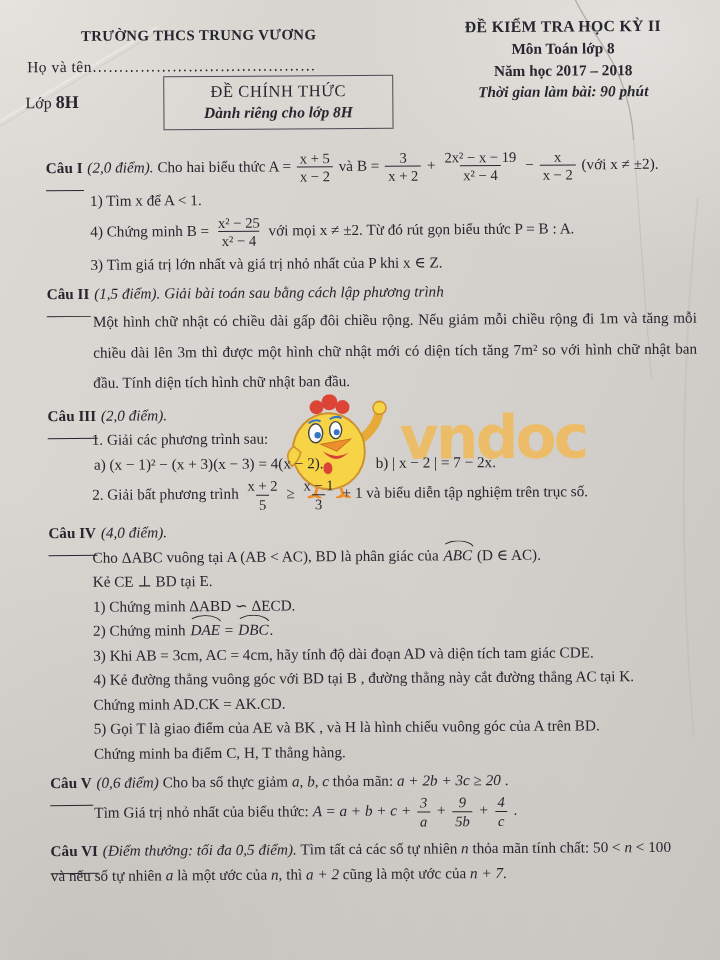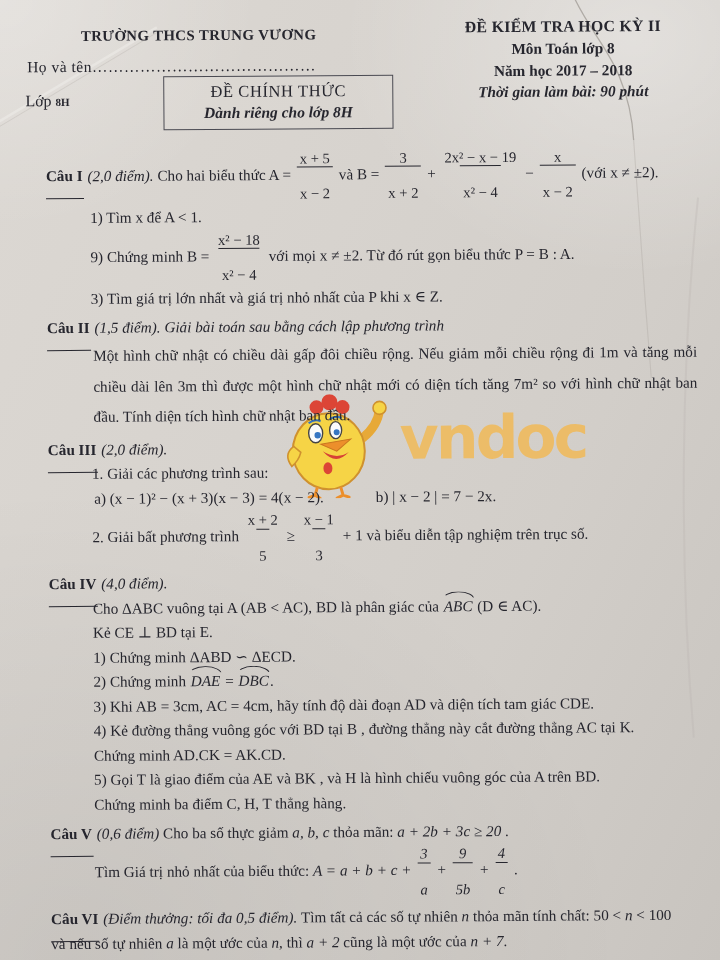--- a/index.html
+++ b/index.html
@@ -16,21 +16,21 @@
     color:#26262e;
   }
   .sheet{position:absolute;inset:0;transform:rotate(-0.4deg);}
 
   .creases{position:absolute;left:0;top:0;z-index:0;}
 
   
   .school{position:absolute;left:84px;top:26px;font-weight:bold;font-size:14.8px;letter-spacing:.4px;}
   .name-line{position:absolute;left:30px;top:56px;font-size:15.5px;letter-spacing:.5px;white-space:nowrap;}
   .class-line{position:absolute;left:28px;top:90px;font-size:16px;}
-  .class-line b{font-size:11px;}
+  .class-line b{font-size:18px;}
   .official-box{
     position:absolute;left:166px;top:75px;width:224px;
     border:1.6px solid #4a4a52;text-align:center;padding:5px 2px 7px;
     background:rgba(255,255,255,.06);
   }
   .box-title{font-size:16.5px;letter-spacing:.6px;}
   .box-sub{font-weight:bold;font-style:italic;font-size:15.5px;margin-top:2px;}
   .header-right{position:absolute;left:424px;top:17px;width:284px;text-align:center;font-weight:bold;}
   .hr-title{font-size:15.8px;line-height:1.4;letter-spacing:.3px;}
   .hr-line{font-size:15.3px;line-height:1.4;}
@@ -52,21 +52,21 @@
   .ind1{margin-left:44px;}
   .ind2{margin-left:46px;}
   .para{margin-left:46px;margin-right:4px;text-align:justify;line-height:1.98;}
   .qhead{font-weight:bold;border-bottom:1.5px solid #26262e;padding-bottom:14px;padding-right:1px;}
   .it{font-style:italic;}
   .gap{display:inline-block;width:52px;}
   .frac{
     display:inline-flex;flex-direction:column;align-items:center;
     vertical-align:middle;line-height:1.12;font-size:14.6px;margin:1px 2px;
   }
-  .frac .den{border-top:1.3px solid #26262e;padding:18px 3px 0;}
+  .frac .den{border-top:1.3px solid #26262e;padding:1px 3px 0;}
   .frac .num{padding:0 3px;}
   .frac.it{font-style:italic;}
   .hat{position:relative;display:inline-block;padding:0 1px;font-style:italic;}
   .hat::before{
     content:"";position:absolute;left:-1px;right:-1px;top:-4px;height:7px;
     border:1.4px solid transparent;border-top-color:#26262e;
     border-radius:50% 50% 0 0 / 100% 100% 0 0;
   }
 </style>
 </head>
@@ -136,22 +136,22 @@
             <span class="num">3</span>
             <span class="den">x + 2</span>
           </span><span class="t"> + </span><span class="frac">
             <span class="num">2x² − x − 19</span>
             <span class="den">x² − 4</span>
           </span><span class="t"> − </span><span class="frac">
             <span class="num">x</span>
             <span class="den">x − 2</span>
           </span><span class="t">  (với x ≠ ±2).</span></div>
         <div class="line ind1"><span class="t">1) Tìm x để  A &lt; 1.</span></div>
-        <div class="line ind1"><span class="t">9) Chứng minh  B = </span><span class="frac">
-            <span class="num">x² − 18</span>
+        <div class="line ind1"><span class="t">4) Chứng minh  B = </span><span class="frac">
+            <span class="num">x² − 25</span>
             <span class="den">x² − 4</span>
           </span><span class="t">  với mọi  x ≠ ±2.  Từ đó rút gọn biểu thức  P = B : A.</span></div>
         <div class="line ind1"><span class="t">3) Tìm giá trị lớn nhất và giá trị nhỏ nhất của  P  khi  x ∈ Z.</span></div>
         <div class="line q"><span class="qhead">Câu II</span><span class="it"> (1,5 điểm). Giải bài toán sau bằng cách lập phương trình</span></div>
         <div class="line para"><span class="t">Một hình chữ nhật có chiều dài gấp đôi chiều rộng. Nếu giảm mỗi chiều rộng đi 1m  và tăng mỗi chiều dài lên 3m  thì được một hình chữ nhật mới có diện tích tăng 7m²  so với hình chữ nhật ban đầu. Tính diện tích hình chữ nhật ban đầu.</span></div>
         <div class="line q"><span class="qhead">Câu III</span><span class="it"> (2,0 điểm).</span></div>
         <div class="line ind1"><span class="t">1. Giải các phương trình sau:</span></div>
         <div class="line ind2"><span class="t">a) (x − 1)² − (x + 3)(x − 3) = 4(x − 2).</span><span class="gap"></span><span class="t">b) | x − 2 | = 7 − 2x.</span></div>
         <div class="line ind1"><span class="t">2. Giải bất phương trình  </span><span class="frac">
             <span class="num">x + 2</span>

